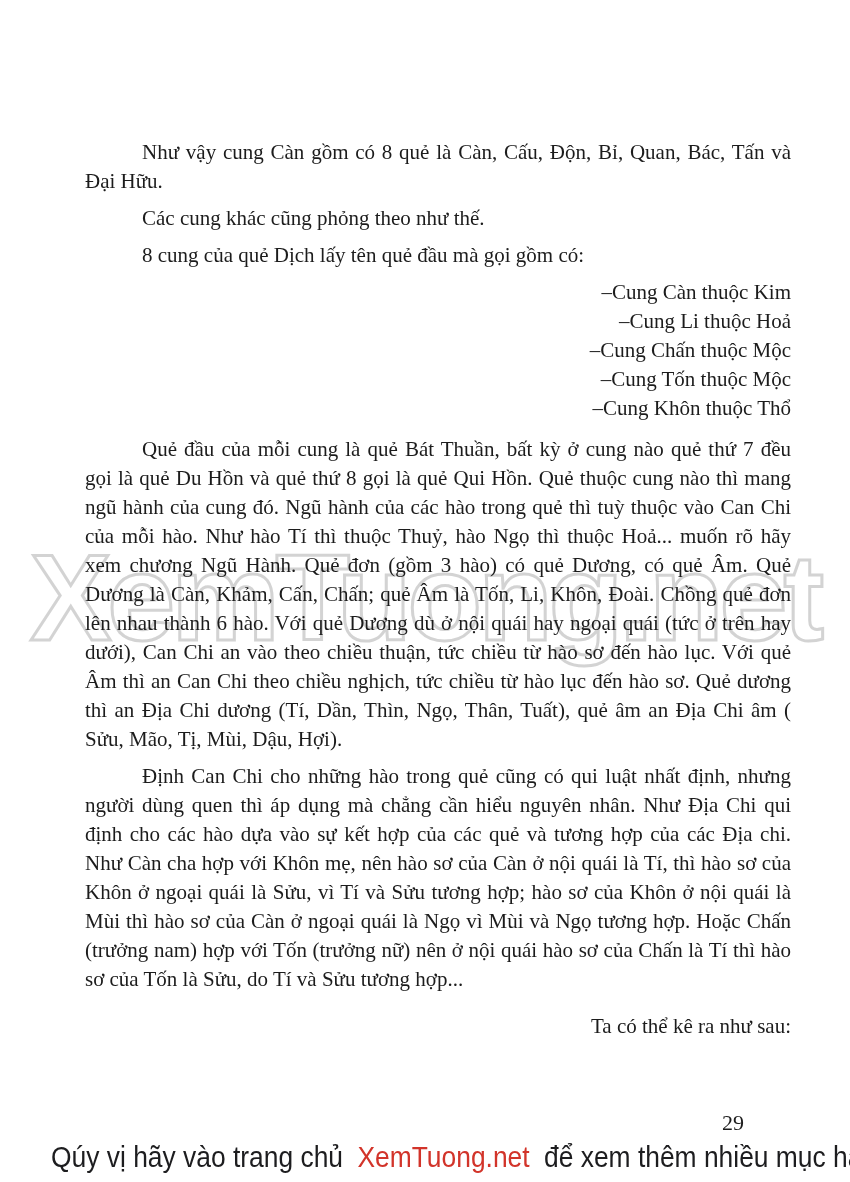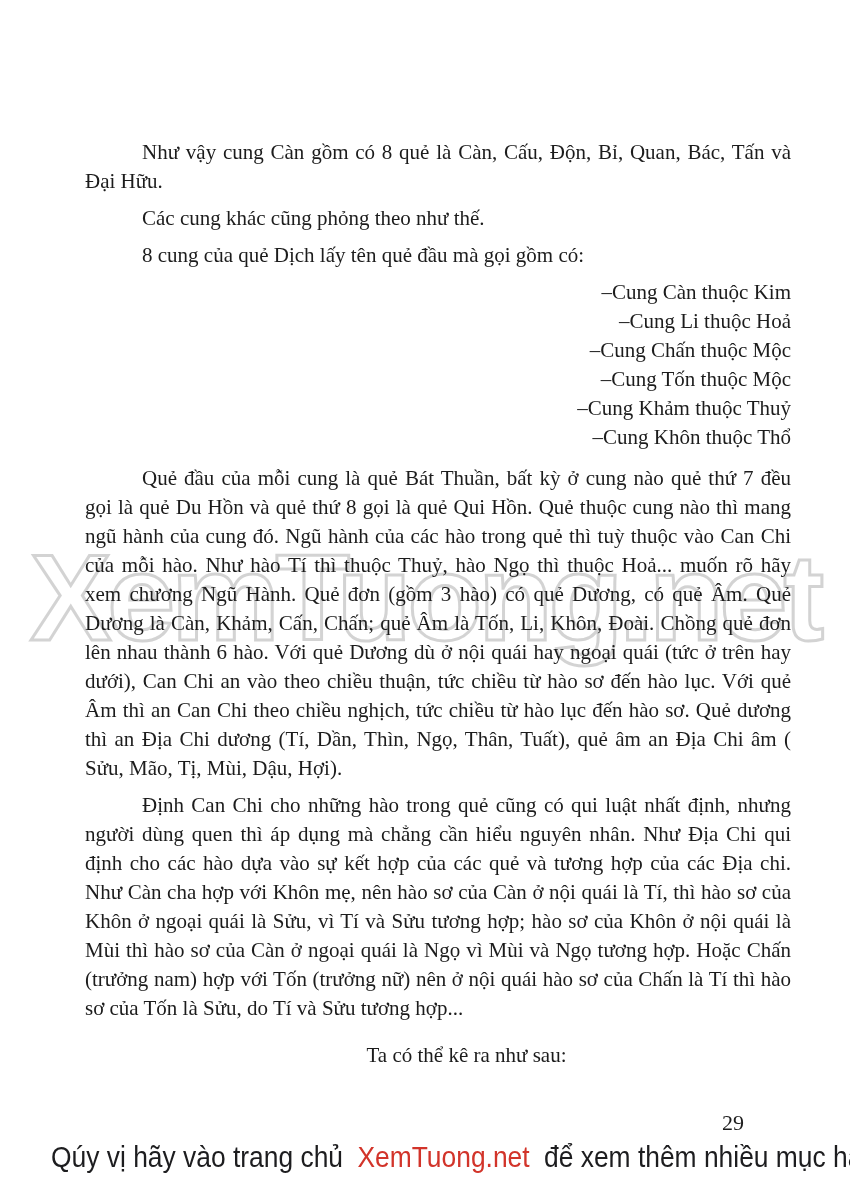--- a/index.html
+++ b/index.html
@@ -34,21 +34,21 @@
     line-height:29px;
     text-align:justify;
     z-index:2;
   }
   .para{margin:0 0 8px 0;text-indent:57px;}
   .cung-list{margin:4px 0 12px 96px;text-align:right;}
   .cung-list .row{line-height:29px;white-space:nowrap;}
   .cung-list .dash{display:inline-block;width:26px;}
   .p4{margin-bottom:8px;}
   .p5{margin-bottom:18px;font-family:Liberation Serif, serif;}
-  .p6{text-align:center;}
+  .p6{text-align:right;}
   .page-number{
     position:absolute;
     right:106px;top:1110px;
     font-size:22px;
     z-index:2;
     margin-left:36px;
   }
   .footer{
     position:absolute;
     left:0;bottom:8px;
@@ -78,21 +78,20 @@
 
     <p class="para">Các cung khác cũng phỏng theo như thế.</p>
 
     <p class="para">8 cung của quẻ Dịch lấy tên quẻ đầu mà gọi gồm có:</p>
 
     <div class="cung-list">
         <div class="row"><span class="dash">–</span><span>Cung Càn thuộc Kim</span></div>
         <div class="row"><span class="dash">–</span><span>Cung Li thuộc Hoả</span></div>
         <div class="row"><span class="dash">–</span><span>Cung Chấn thuộc Mộc</span></div>
         <div class="row"><span class="dash">–</span><span>Cung Tốn thuộc Mộc</span></div>
-        <div class="row"><span class="dash">–</span><span>Cung Khảm thuộc Thuỷ</span></div>
         <div class="row"><span class="dash">–</span><span>Cung Khôn thuộc Thổ</span></div>
       </div>
 
     <p class="para p4">Quẻ đầu của mỗi cung là quẻ Bát Thuần, bất kỳ ở cung nào quẻ thứ 7 đều gọi là quẻ Du Hồn và quẻ thứ 8 gọi là quẻ Qui Hồn. Quẻ thuộc cung nào thì mang ngũ hành của cung đó. Ngũ hành của các hào trong quẻ thì tuỳ thuộc vào Can Chi của mỗi hào. Như hào Tí thì thuộc Thuỷ, hào Ngọ thì thuộc Hoả... muốn rõ hãy xem chương Ngũ Hành. Quẻ đơn (gồm 3 hào) có quẻ Dương, có quẻ Âm. Quẻ Dương là Càn, Khảm, Cấn, Chấn; quẻ Âm là Tốn, Li, Khôn, Đoài. Chồng quẻ đơn lên nhau thành 6 hào. Với quẻ Dương dù ở nội quái hay ngoại quái (tức ở trên hay dưới), Can Chi an vào theo chiều thuận, tức chiều từ hào sơ đến hào lục. Với quẻ Âm thì an Can Chi theo chiều nghịch, tức chiều từ hào lục đến hào sơ. Quẻ dương thì an Địa Chi dương (Tí, Dần, Thìn, Ngọ, Thân, Tuất), quẻ âm an Địa Chi âm ( Sửu, Mão, Tị, Mùi, Dậu, Hợi).</p>
 
     <p class="para p5">Định Can Chi cho những hào trong quẻ cũng có qui luật nhất định, nhưng người dùng quen thì áp dụng mà chẳng cần hiểu nguyên nhân. Như Địa Chi qui định cho các hào dựa vào sự kết hợp của các quẻ và tương hợp của các Địa chi. Như Càn cha hợp với Khôn mẹ, nên hào sơ của Càn ở nội quái là Tí, thì hào sơ của Khôn ở ngoại quái là Sửu, vì Tí và Sửu tương hợp; hào sơ của Khôn ở nội quái là Mùi thì hào sơ của Càn ở ngoại quái là Ngọ vì Mùi và Ngọ tương hợp. Hoặc Chấn (trưởng nam) hợp với Tốn (trưởng nữ) nên ở nội quái hào sơ của Chấn là Tí thì hào sơ của Tốn là Sửu, do Tí và Sửu tương hợp...</p>
 
     <p class="para p6">Ta có thể kê ra như sau:</p>
 
   </div>

